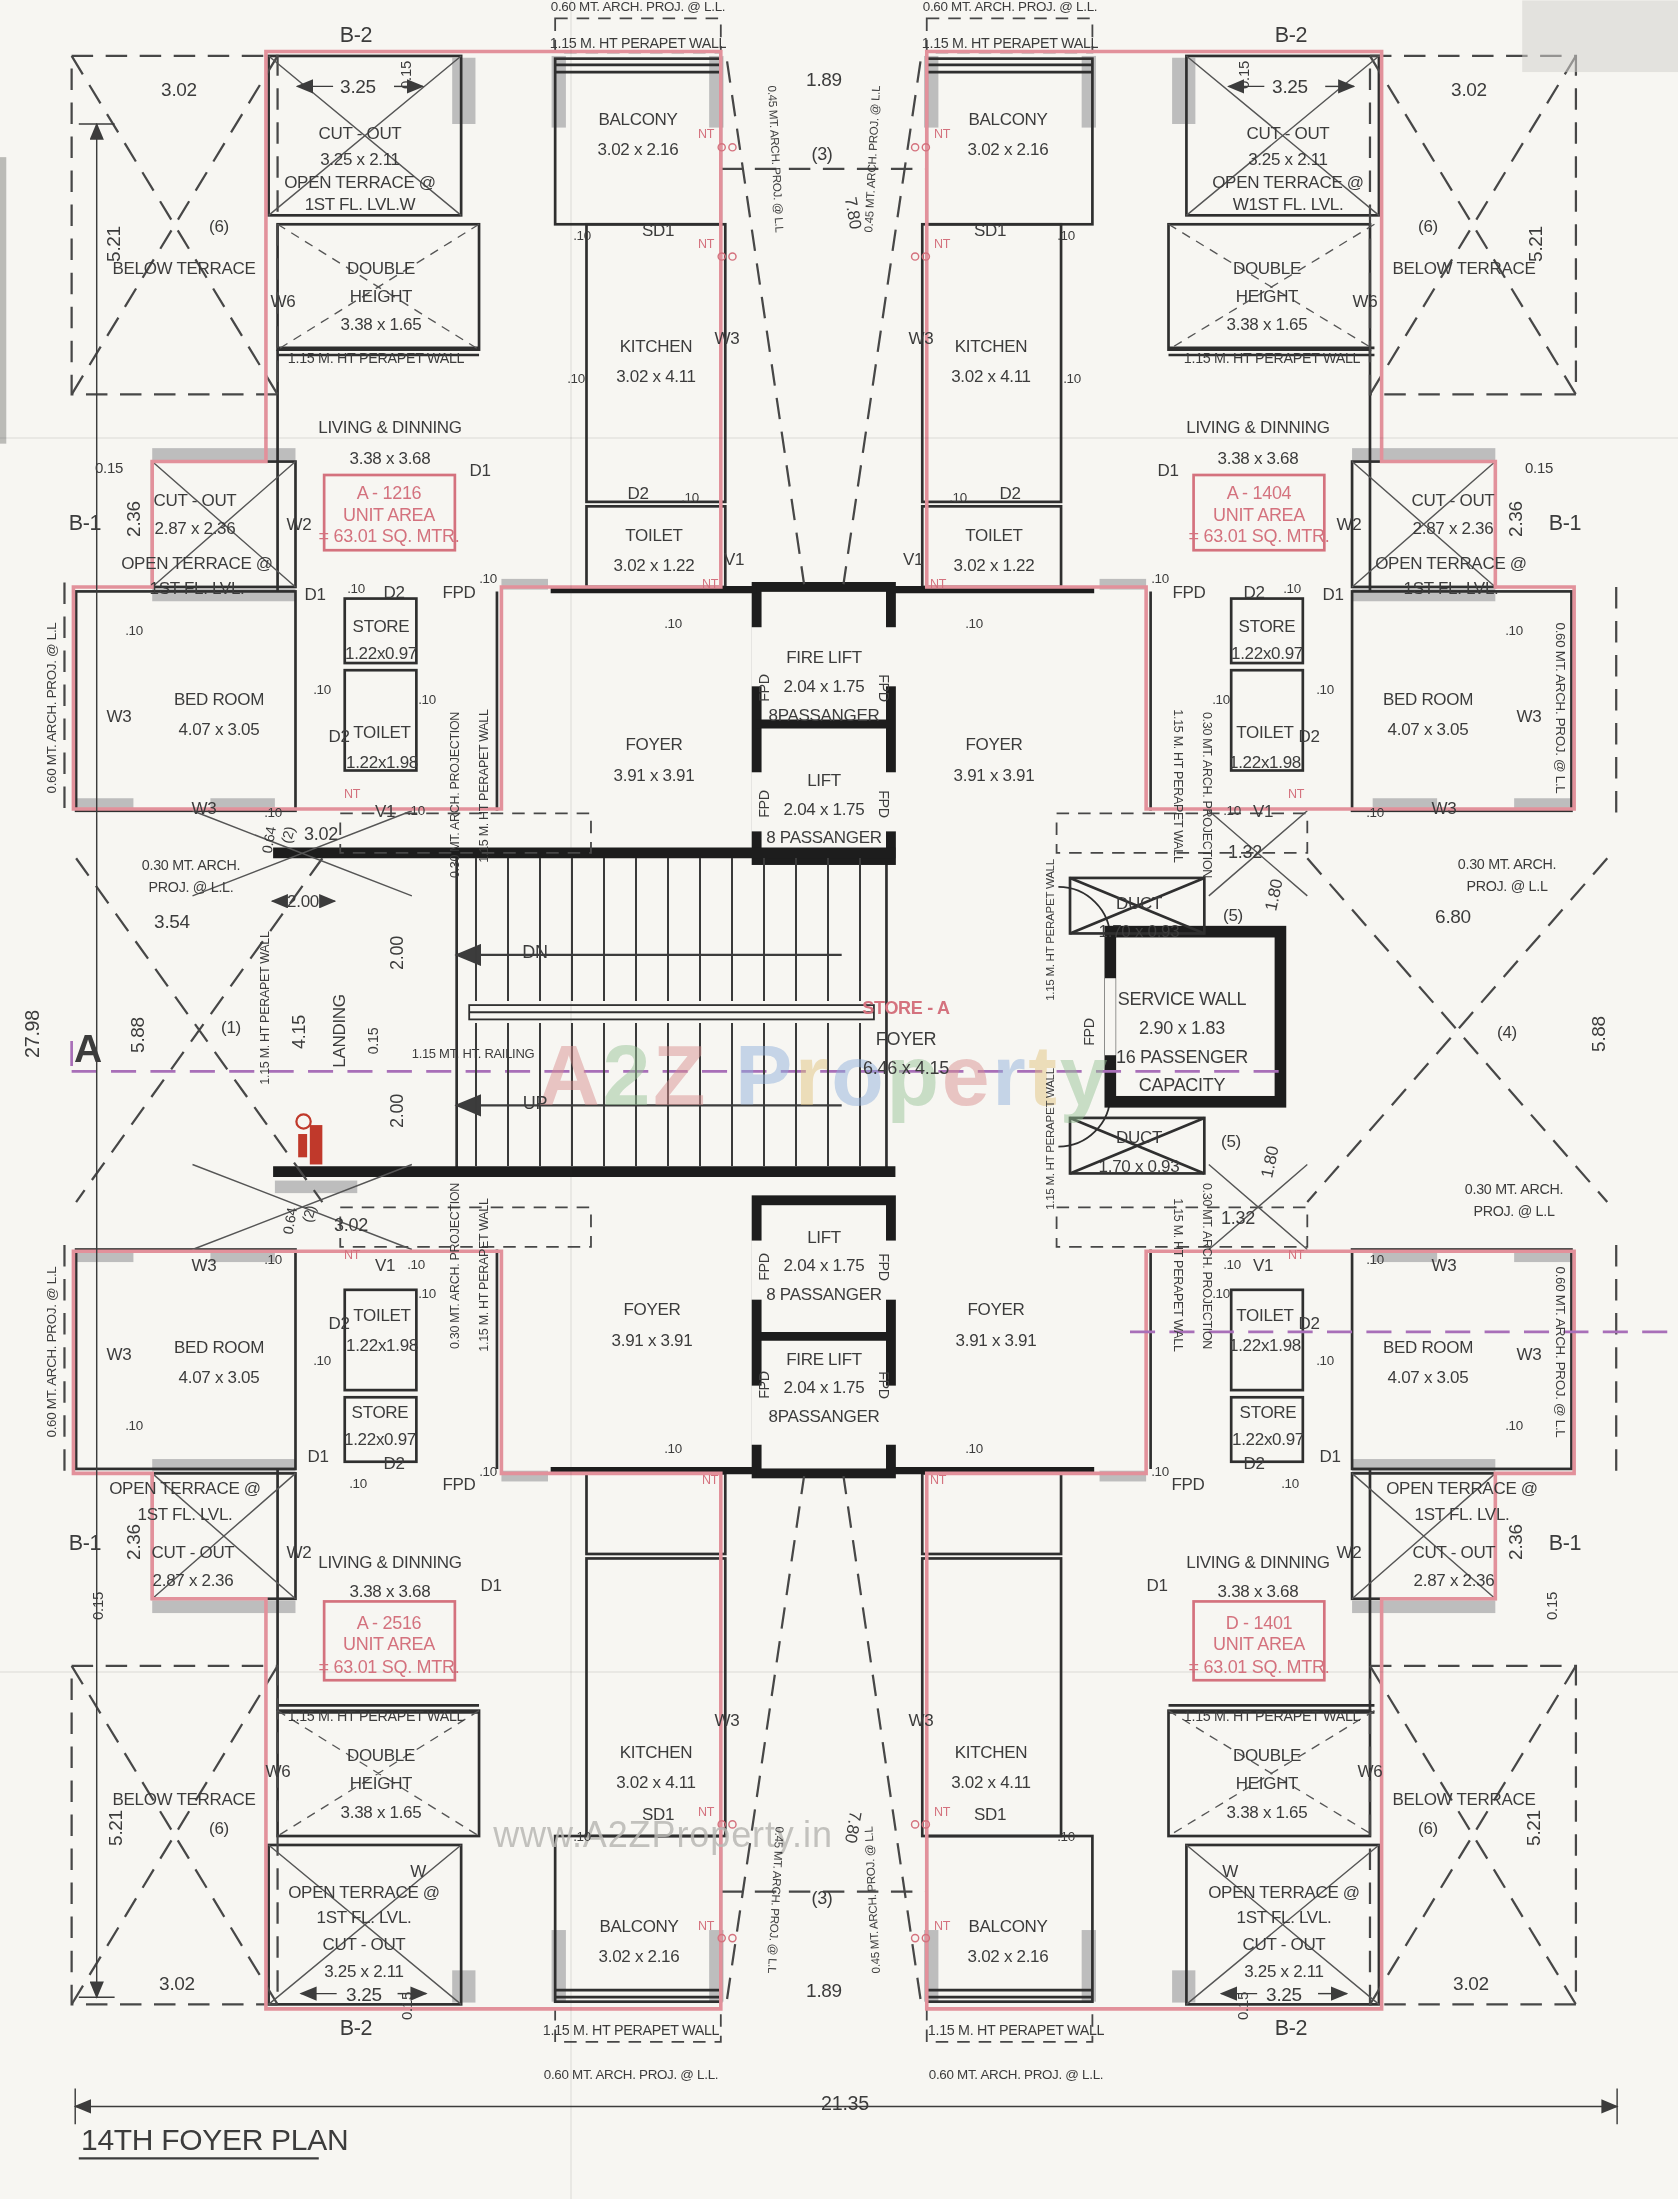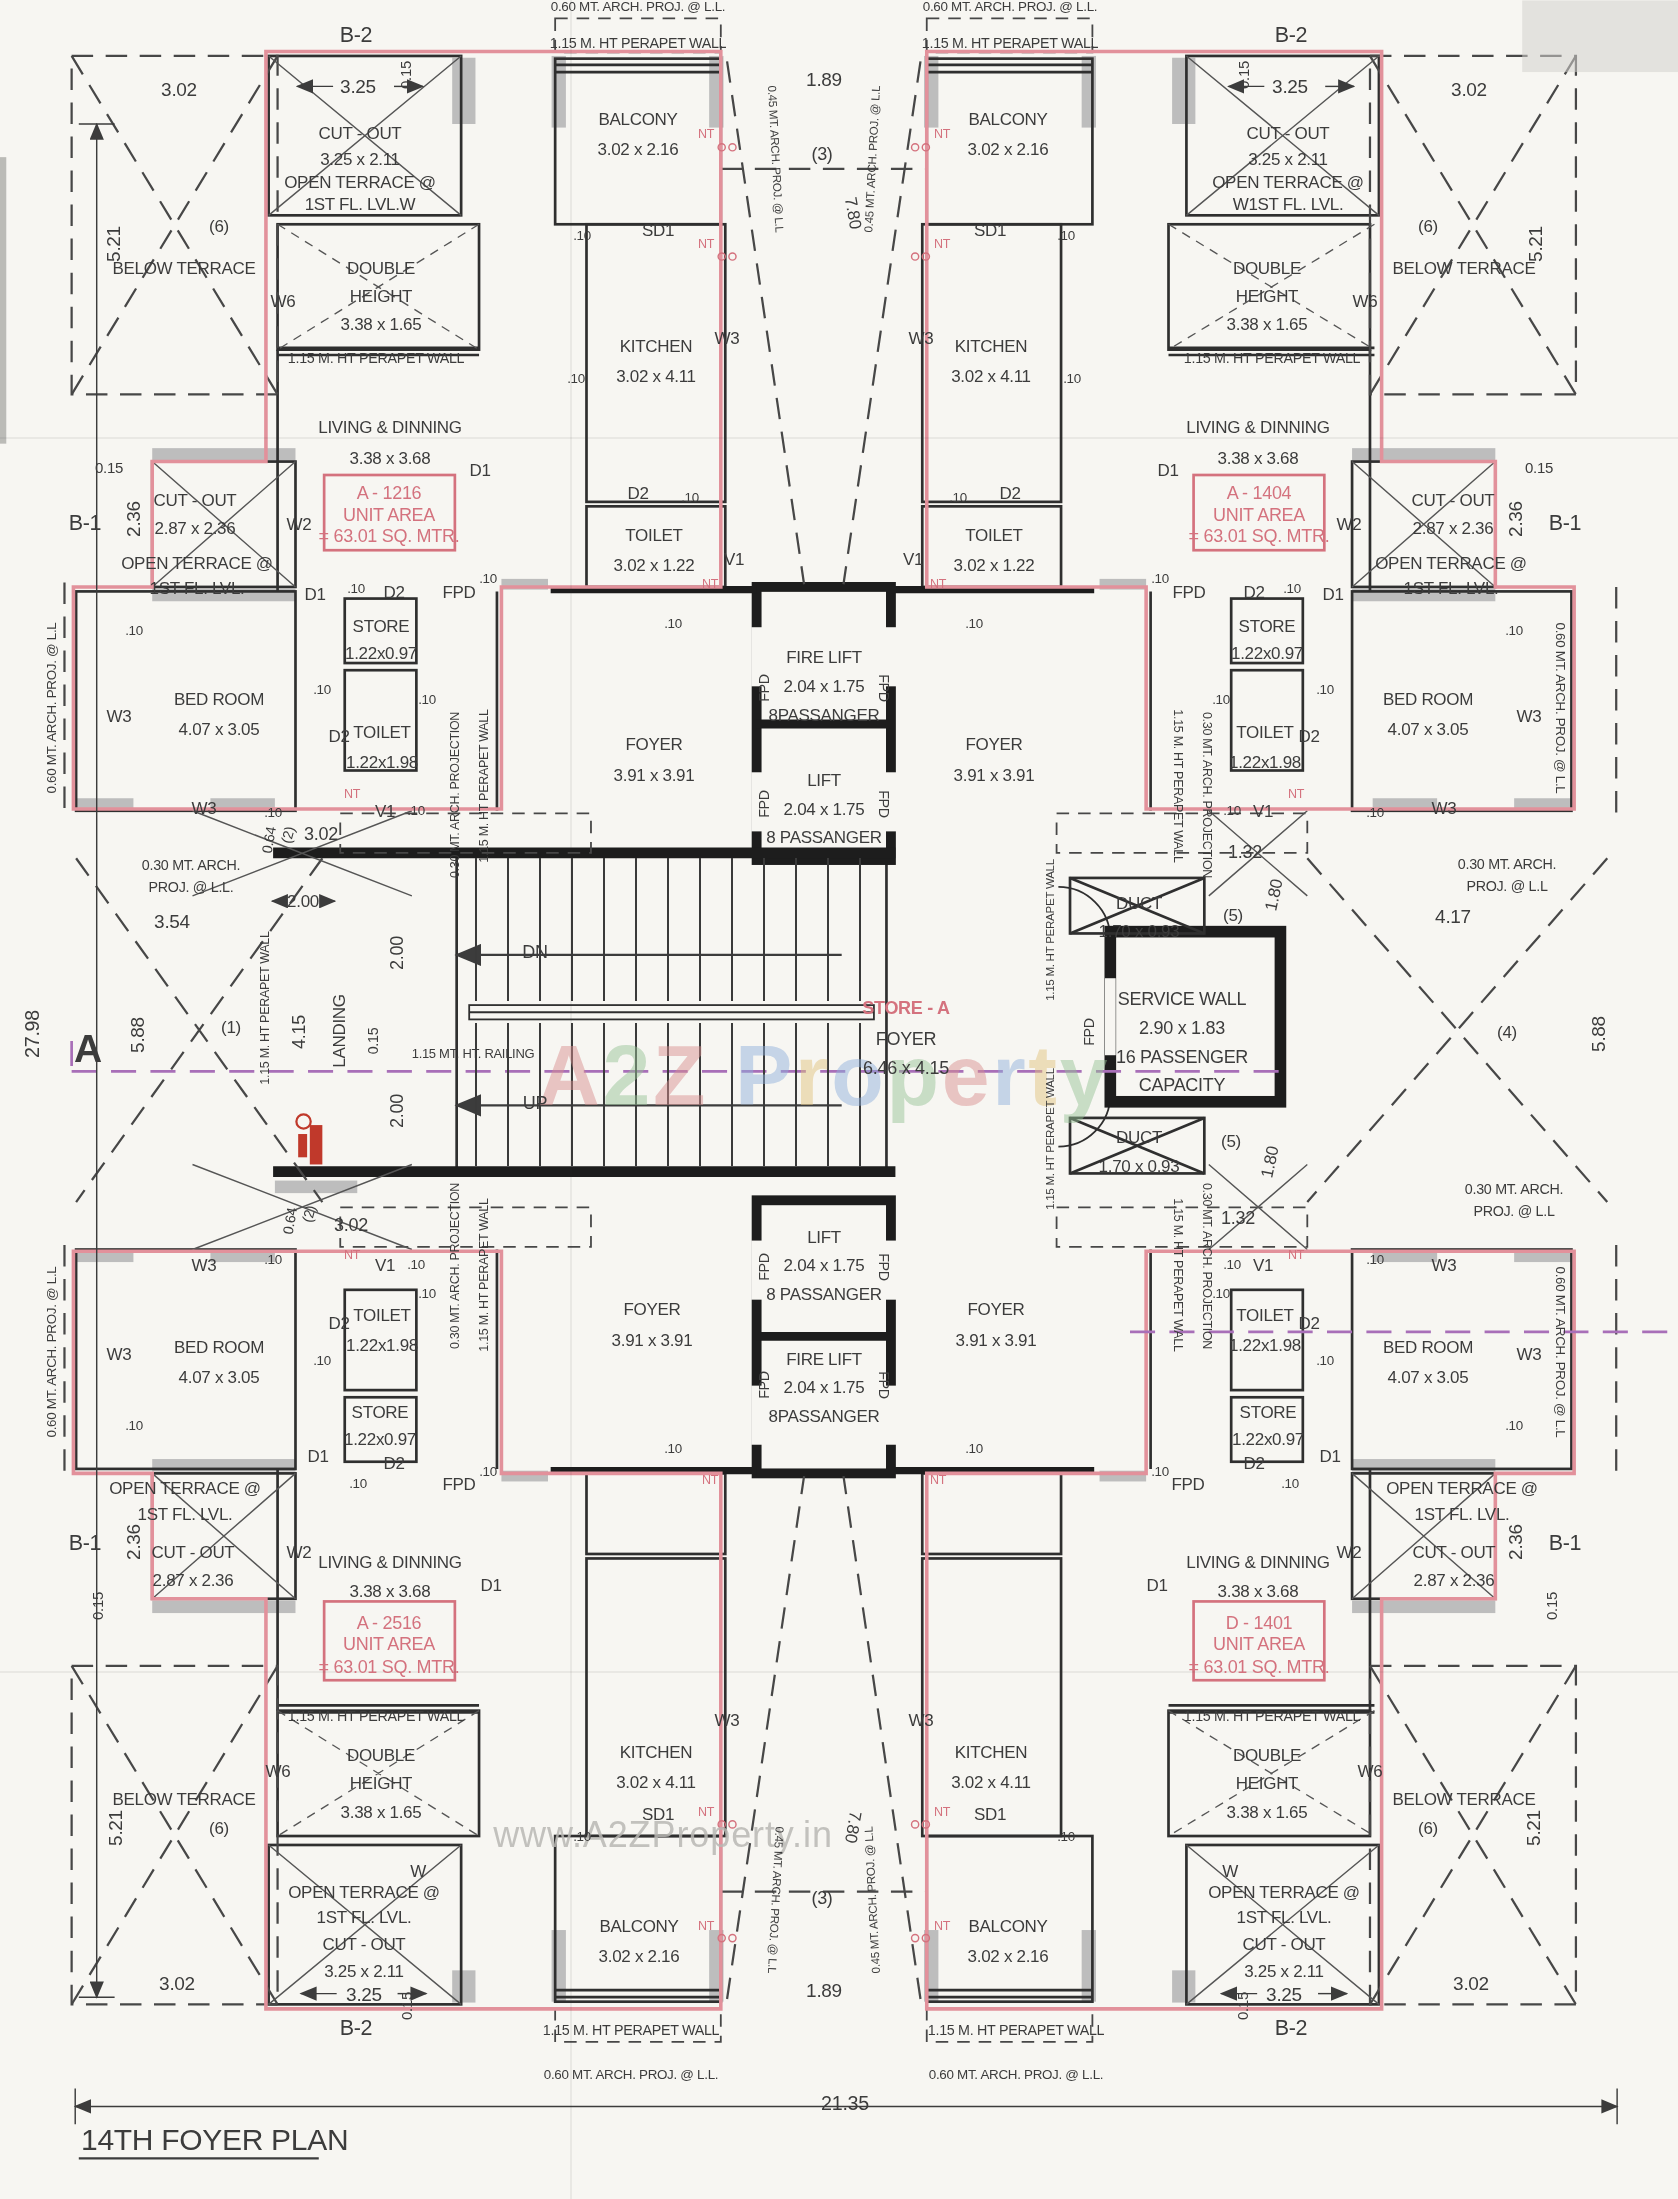--- a/index.html
+++ b/index.html
@@ -461,21 +461,21 @@
       <div class="lbl" style="left: 1182px; top: 999px; font-size: 18px; transform: translate(-50%, -50%);">SERVICE WALL</div>
       <div class="lbl" style="left: 1182px; top: 1028px; font-size: 18px; transform: translate(-50%, -50%);">2.90 x 1.83</div>
       <div class="lbl" style="left: 1182px; top: 1057px; font-size: 18px; transform: translate(-50%, -50%);">16 PASSENGER</div>
       <div class="lbl" style="left: 1182px; top: 1085px; font-size: 18px; transform: translate(-50%, -50%);">CAPACITY</div>
       <div class="lbl" style="left: 1245px; top: 852px; font-size: 18px; transform: translate(-50%, -50%);">1.32</div>
       <div class="lbl" style="left: 1233px; top: 915px; font-size: 17px; transform: translate(-50%, -50%);">(5)</div>
       <div class="lbl" style="left: 1274px; top: 895px; font-size: 17px; transform: translate(-50%, -50%) rotate(-78deg);">1.80</div>
       <div class="lbl" style="left: 1231px; top: 1141px; font-size: 17px; transform: translate(-50%, -50%);">(5)</div>
       <div class="lbl" style="left: 1270px; top: 1162px; font-size: 17px; transform: translate(-50%, -50%) rotate(-78deg);">1.80</div>
       <div class="lbl" style="left: 1238px; top: 1218px; font-size: 18px; transform: translate(-50%, -50%);">1.32</div>
-      <div class="lbl" style="left: 1453px; top: 916px; font-size: 19px; transform: translate(-50%, -50%);">4.17</div>
+      <div class="lbl" style="left: 1453px; top: 916px; font-size: 19px; transform: translate(-50%, -50%);">6.80</div>
       <div class="lbl" style="left: 1507px; top: 1032px; font-size: 17px; transform: translate(-50%, -50%);">(4)</div>
       <div class="lbl" style="left: 1598px; top: 1034px; font-size: 19px; transform: translate(-50%, -50%) rotate(-90deg);">5.88</div>
       <div class="lbl" style="left: 1507px; top: 864px; font-size: 14.3px; transform: translate(-50%, -50%);">0.30 MT. ARCH.</div>
       <div class="lbl" style="left: 1507px; top: 886px; font-size: 14.3px; transform: translate(-50%, -50%);">PROJ. @ L.L</div>
       <div class="lbl" style="left: 1514px; top: 1189px; font-size: 14.3px; transform: translate(-50%, -50%);">0.30 MT. ARCH.</div>
       <div class="lbl" style="left: 1514px; top: 1211px; font-size: 14.3px; transform: translate(-50%, -50%);">PROJ. @ L.L</div>
       <div class="lbl" style="left: 351px; top: 1225px; font-size: 18px; transform: translate(-50%, -50%);">3.02</div>
       <div class="lbl" style="left: 309px; top: 1214px; font-size: 14.3px; transform: translate(-50%, -50%) rotate(-75deg);">(2)</div>
       <div class="lbl" style="left: 290px; top: 1221px; font-size: 14.3px; transform: translate(-50%, -50%) rotate(-80deg);">0.64</div>
       <div class="lbl" style="left: 652px; top: 1309px; font-size: 17px; transform: translate(-50%, -50%);">FOYER</div>

